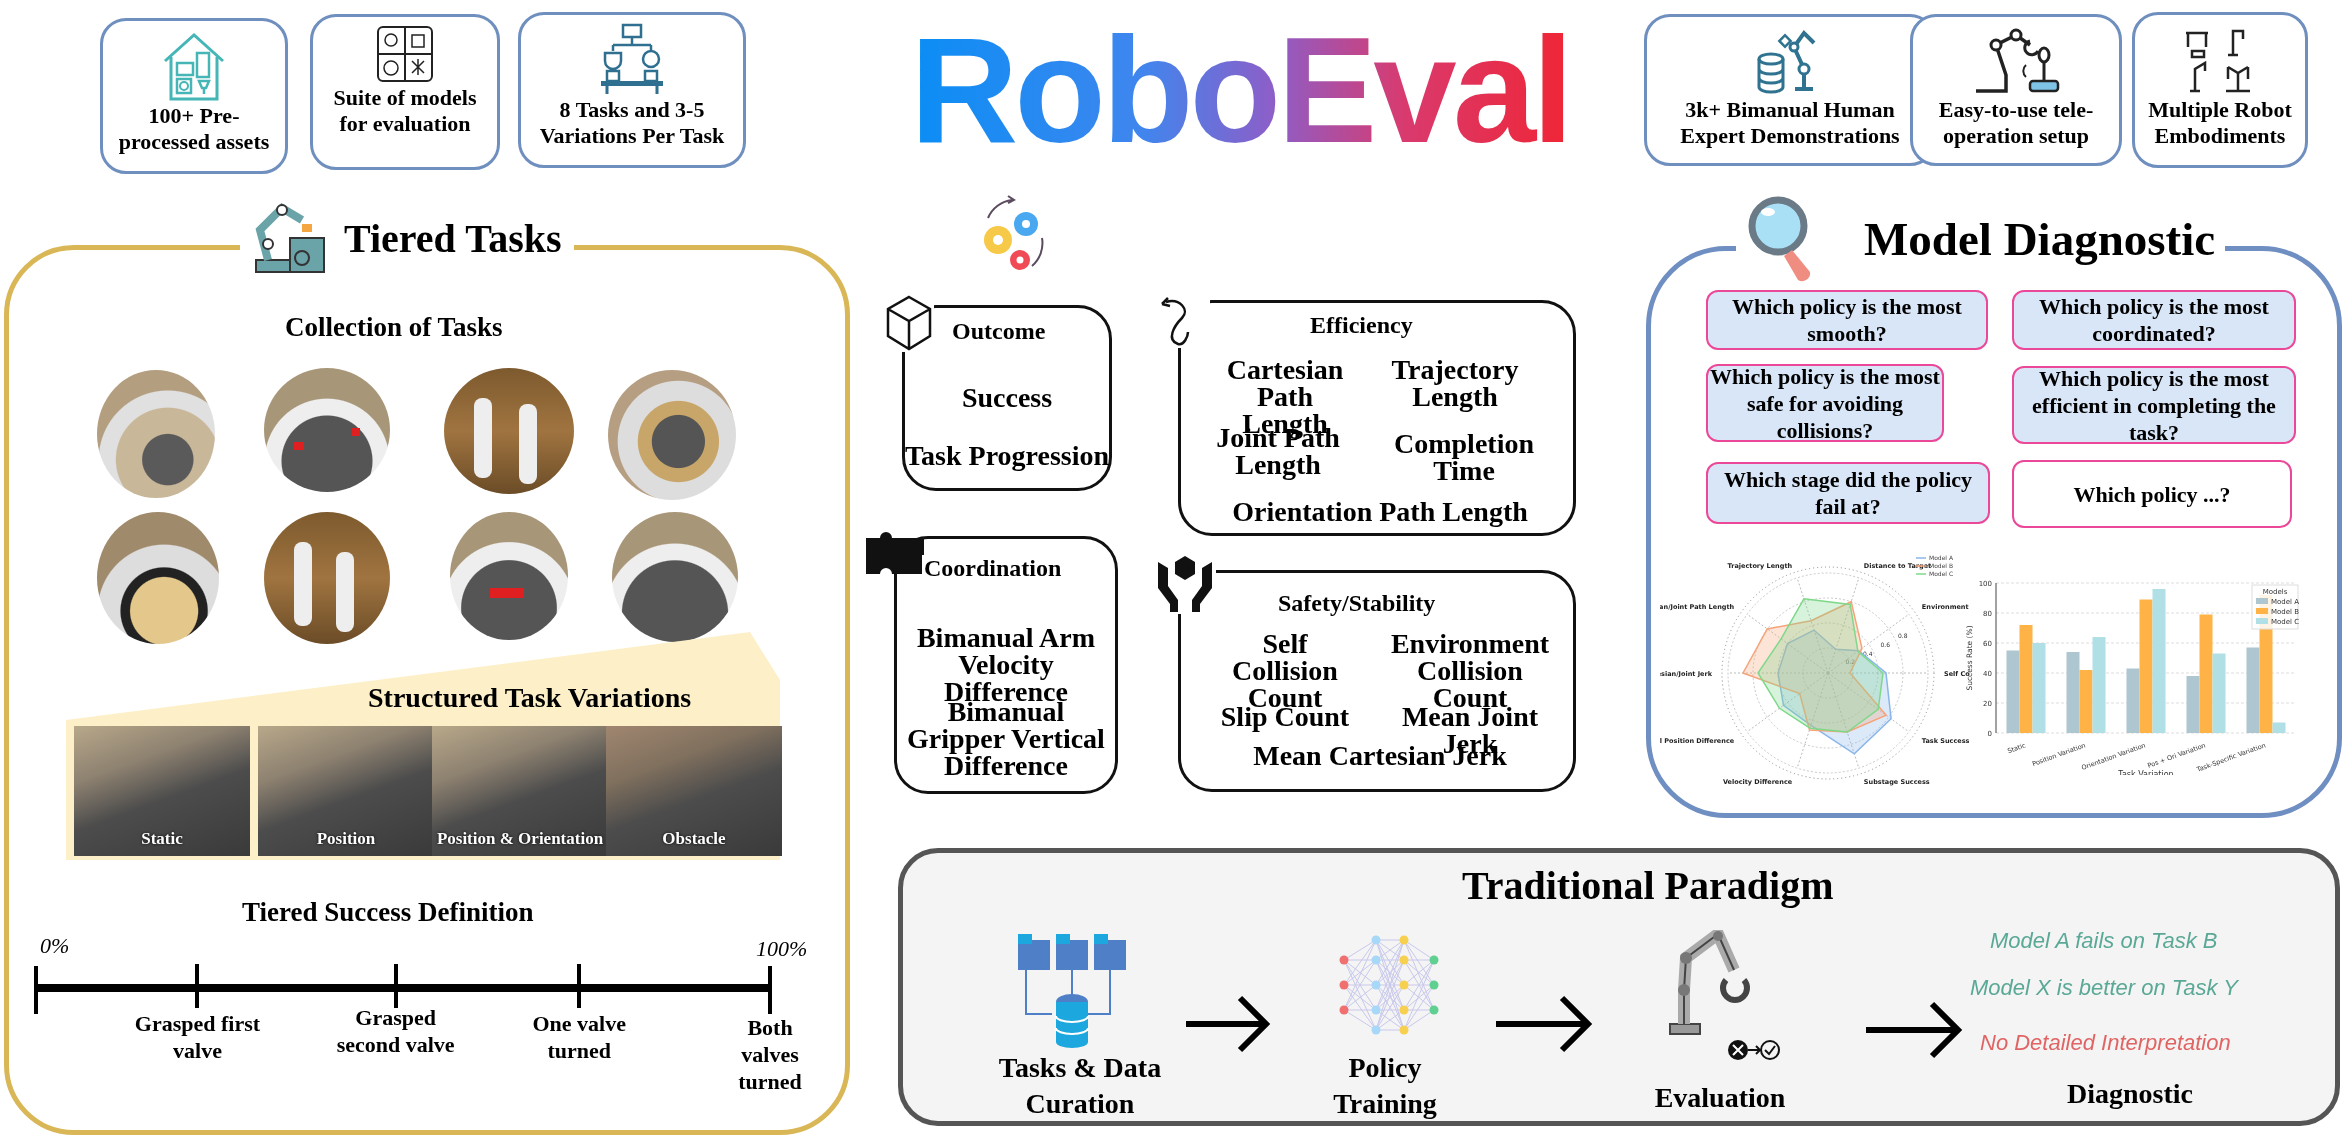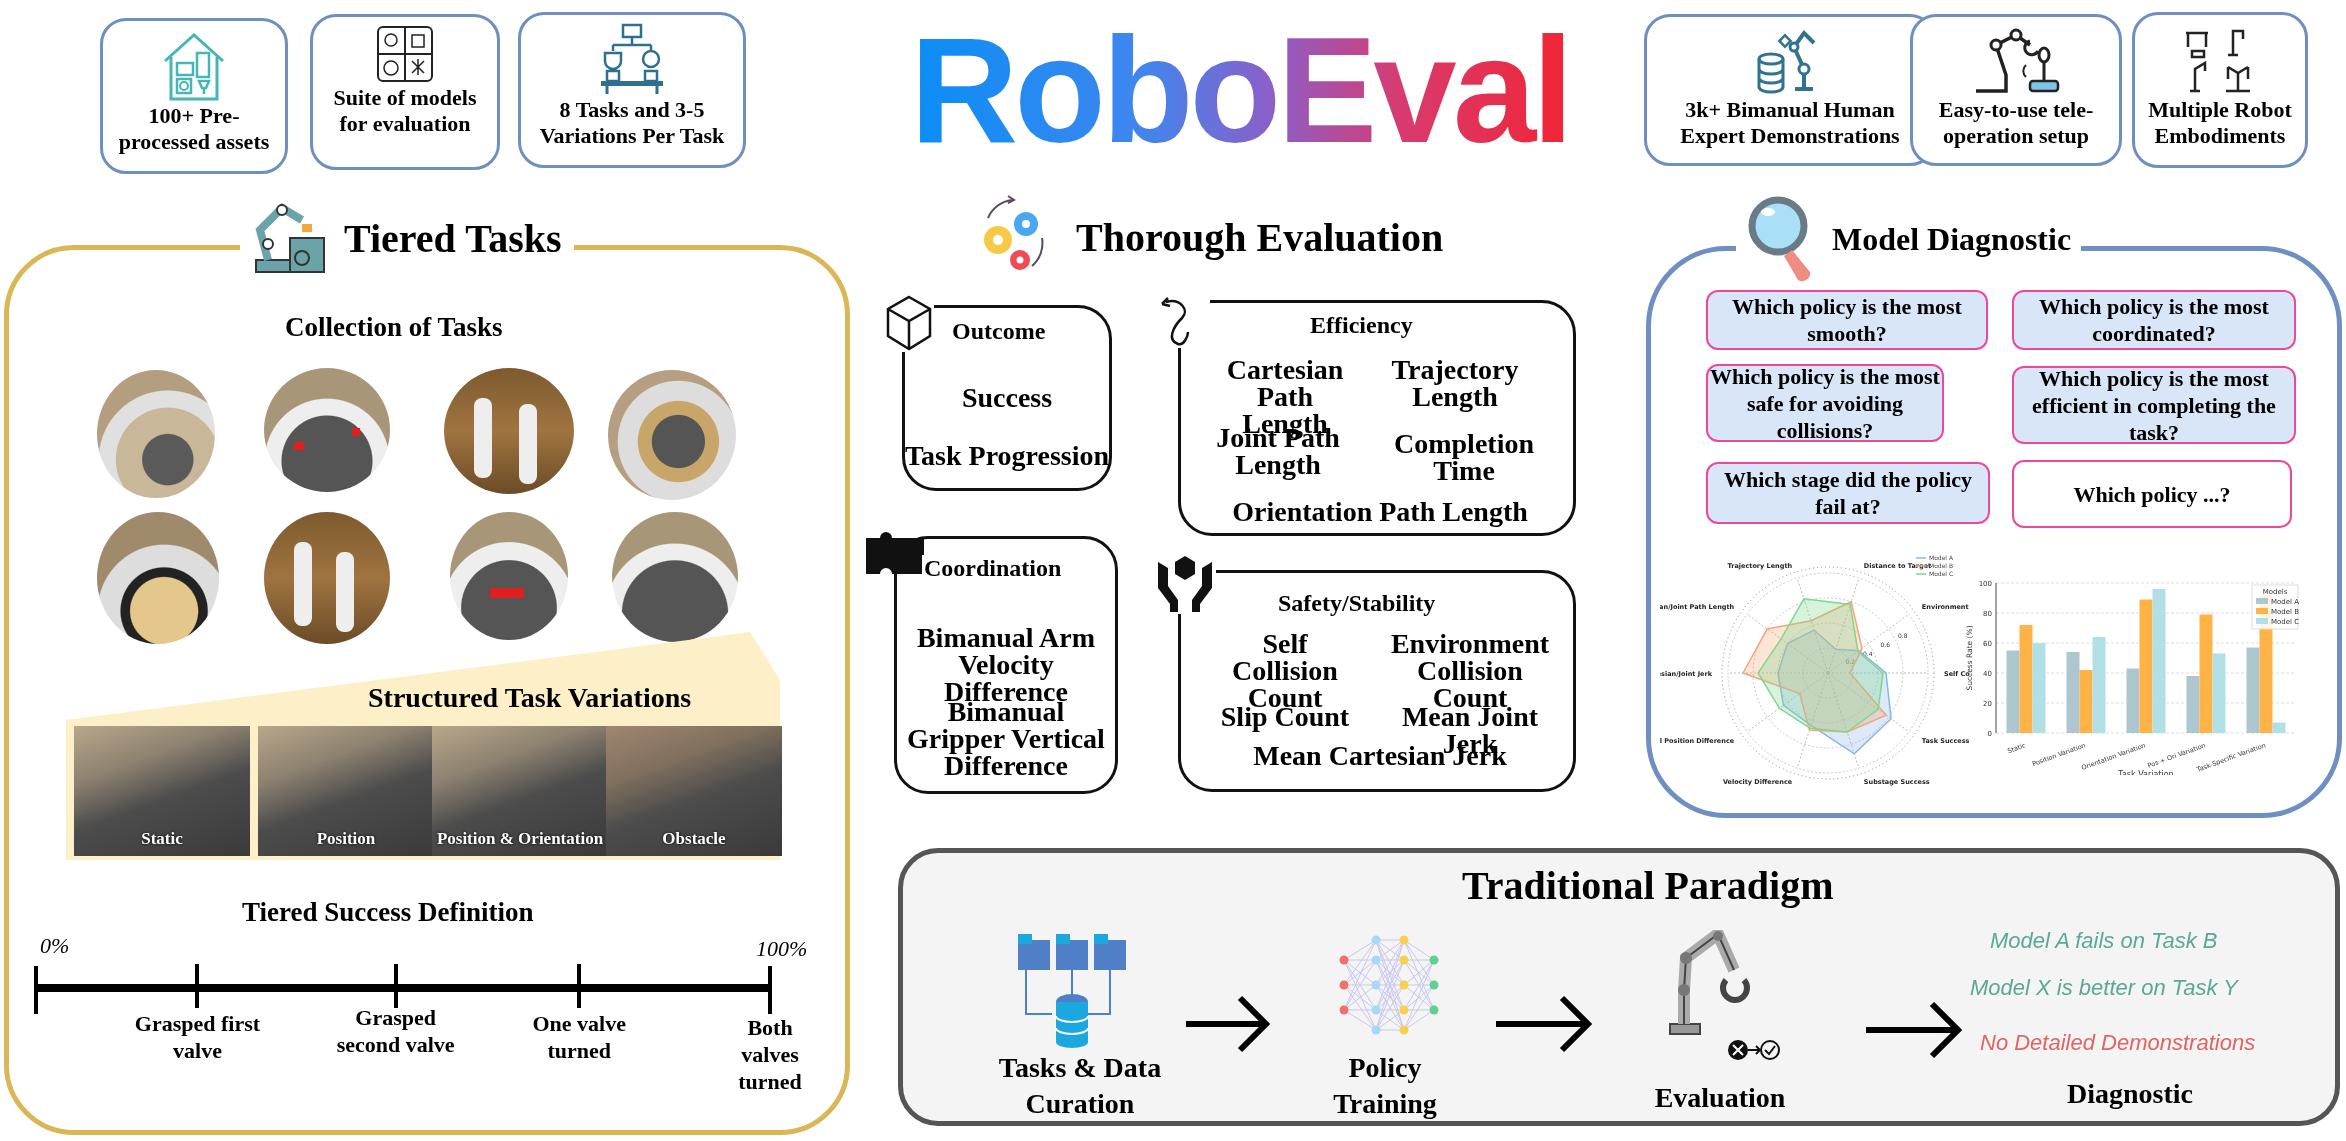--- a/index.html
+++ b/index.html
@@ -177,21 +177,20 @@
       <path d="M14 26 a30 30 0 0 1 24 -18" fill="none" stroke="#5b4b5e" stroke-width="2"></path>
       <path d="M34 4 l6 4 l-6 3" fill="none" stroke="#5b4b5e" stroke-width="2"></path>
       <path d="M68 46 a30 30 0 0 1 -10 28" fill="none" stroke="#5b4b5e" stroke-width="2"></path>
       <circle cx="24" cy="48" r="14" fill="#f7c948"></circle>
       <circle cx="24" cy="48" r="5" fill="#fff"></circle>
       <circle cx="52" cy="32" r="12" fill="#4aa8f0"></circle>
       <circle cx="52" cy="32" r="4" fill="#fff"></circle>
       <circle cx="46" cy="68" r="10" fill="#ef4a55"></circle>
       <circle cx="46" cy="68" r="3.5" fill="#fff"></circle>
     </svg>
-  <span style="font-weight:bold;font-size:40px;">Thorough Evaluation</span>
 </div>
 
 <div class="metric" style="left:902px;top:305px;width:210px;height:186px;"></div>
 <svg class="abs" style="left:884px;top:294px;background:#fff;" width="50" height="58" viewBox="0 0 50 58">
     <path d="M25 3 L46 15 V42 L25 55 L4 42 V15Z M4 15 L25 27 L46 15 M25 27 V55" fill="none" stroke="#111" stroke-width="2.5"></path>
   </svg>
 <div class="mhead" style="left:950px;top:318px;background:#fff;padding:0 2px;">Outcome</div>
 <div class="mi" style="left:902px;top:384px;width:210px;">Success</div>
 <div class="mi" style="left:902px;top:442px;width:210px;">Task Progression</div>
 
@@ -229,21 +228,21 @@
 <div class="mi" style="left:1380px;top:703px;width:180px;">Mean Joint Jerk</div>
 <div class="mi" style="left:1200px;top:742px;width:360px;">Mean Cartesian Jerk</div>
 
 <div class="bigbox" style="left:1646px;top:246px;width:696px;height:572px;border:5px solid #6f8fc2;border-radius:80px;"></div>
 <div class="abs" style="left:1736px;top:194px;display:flex;align-items:center;gap:6px;background:#fff;padding:0 10px;">
   <svg width="80" height="90" viewBox="0 0 80 90">
       <circle cx="32" cy="32" r="26" fill="#a9e0f6" stroke="#6a7a86" stroke-width="7"></circle>
       <ellipse cx="22" cy="18" rx="7" ry="4" fill="#fff"></ellipse>
       <path d="M46 56 l18 22 a8 8 0 0 1 -12 8 l-14 -24z" fill="#ef8e80"></path>
     </svg>
-  <span style="font-weight:bold;font-size:32px;">Model Diagnostic</span>
+  <span style="font-weight:bold;font-size:47px;margin-left:32px;">Model Diagnostic</span>
 </div>
 <div class="q" style="left:1706px;top:290px;width:282px;height:60px;">Which policy is the most smooth?</div>
 <div class="q" style="left:2012px;top:290px;width:284px;height:60px;">Which policy is the most coordinated?</div>
 <div class="q" style="left:1706px;top:364px;width:238px;height:78px;">Which policy is the most safe for avoiding collisions?</div>
 <div class="q" style="left:2012px;top:366px;width:284px;height:78px;">Which policy is the most efficient in completing the task?</div>
 <div class="q" style="left:1706px;top:462px;width:284px;height:62px;">Which stage did the policy fail at?</div>
 <div class="q white" style="left:2012px;top:460px;width:280px;height:68px;">Which policy ...?</div>
 
 <svg class="abs" id="radar" style="left:1660px;top:548px;" width="310" height="240">
     <circle cx="168" cy="125" r="25" fill="none" stroke="#bbb" stroke-dasharray="2,2" stroke-width="0.8"></circle>
@@ -452,14 +451,14 @@
     <path d="M101 120 l4 4 l6 -8" fill="none" stroke="#111" stroke-width="2"></path>
   </svg>
 <div class="flow-lab" style="left:1630px;top:1080px;width:180px;">Evaluation</div>
 
 <svg class="arrow" style="left:1864px;top:1000px;" width="100" height="60">
     <path d="M2 30 H92 M68 4 L94 30 L68 56" fill="none" stroke="#000" stroke-width="6"></path>
   </svg>
 
 <div class="diag-txt" style="left:1990px;top:928px;color:#5aa896;">Model A fails on Task B</div>
 <div class="diag-txt" style="left:1970px;top:975px;color:#5aa896;">Model X is better on Task Y</div>
-<div class="diag-txt" style="left:1980px;top:1030px;color:#e06464;">No Detailed Demonstrations</div>
+<div class="diag-txt" style="left:1980px;top:1030px;color:#e06464;">No Detailed Interpretation</div>
 <div class="flow-lab" style="left:2040px;top:1076px;width:180px;">Diagnostic</div>
 
 </body></html>

